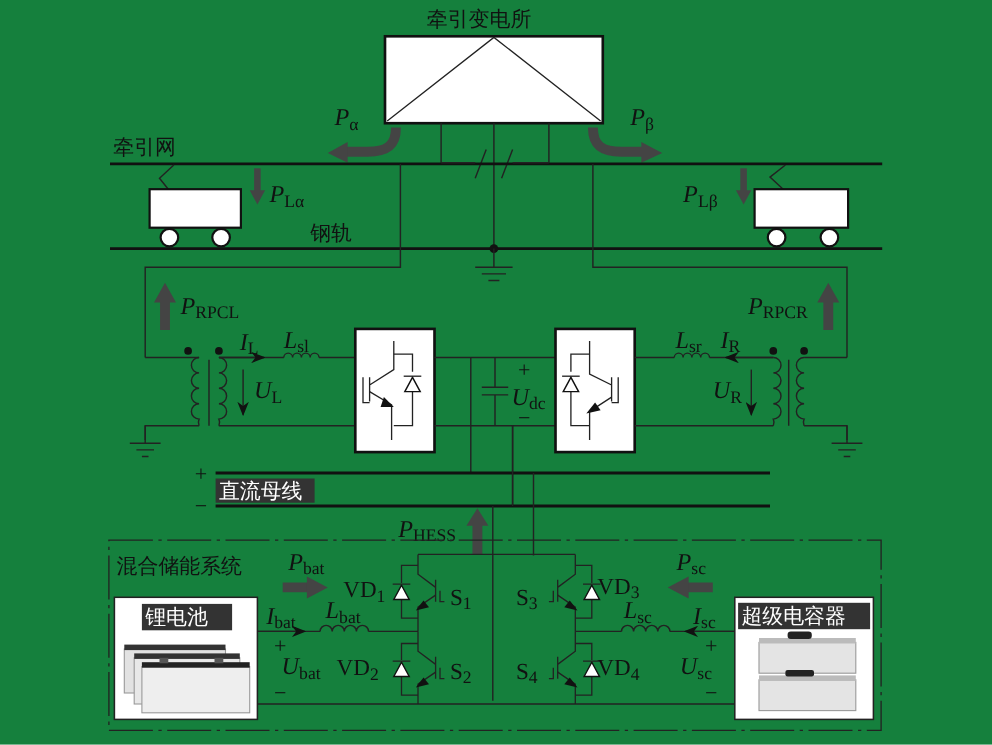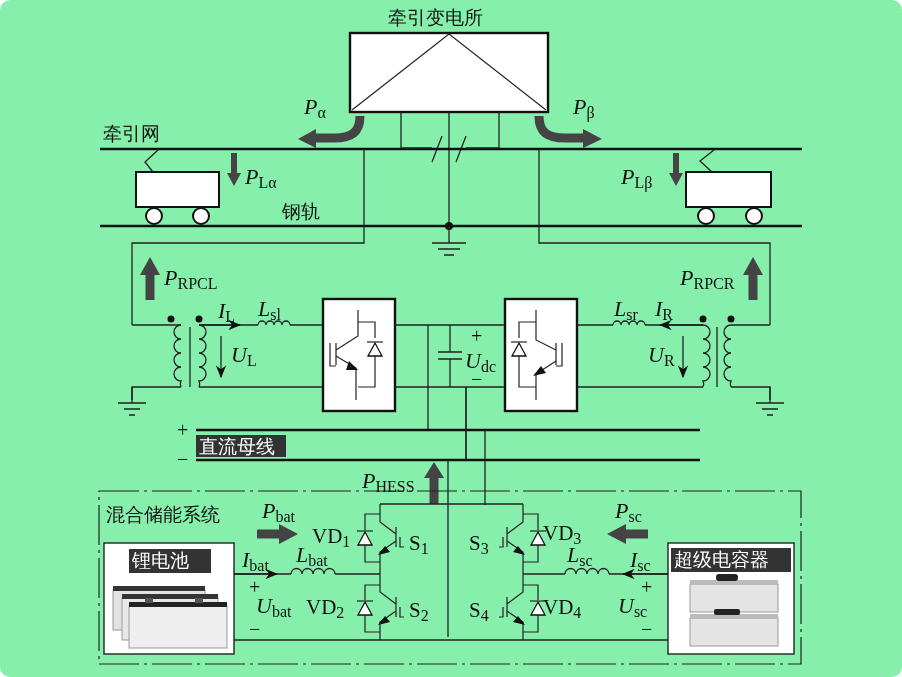--- a/index.html
+++ b/index.html
@@ -1,16 +1,16 @@
 <!DOCTYPE html>
 <html><head>
   <meta charset="utf-8">
   <style>
     html, body { margin: 0; padding: 0; background: #ffffff; }
-    #stage { position: relative; width: 902px; height: 677px; overflow: hidden; background:#86efac;border-radius:10px; }
+    #stage { position: relative; width: 902px; height: 677px; overflow: hidden; background:#15803d; }
     svg { position: absolute; left: 0; top: 0; }
     .w { stroke: #222; stroke-width: 1.3; fill: none; }
     .wt { stroke: #111; stroke-width: 2.6; fill: none; }
     .box { stroke: #111; stroke-width: 2.4; fill: #fff; }
     .thin { stroke: #222; stroke-width: 1.2; fill: none; }
     .cn { font-family: "DejaVu Sans", sans-serif; font-size: 19px; fill: #111; }
     .cnw { font-family: "DejaVu Sans", sans-serif; font-size: 19px; fill: #fff; }
     .it { font-family: "Liberation Serif", serif; font-style: italic; font-size: 22px; fill: #111; }
     .sub { font-family: "Liberation Serif", serif; font-size: 16px; fill: #111; font-style: normal; }
     .rm { font-family: "Liberation Serif", serif; font-size: 21px; fill: #111; }

